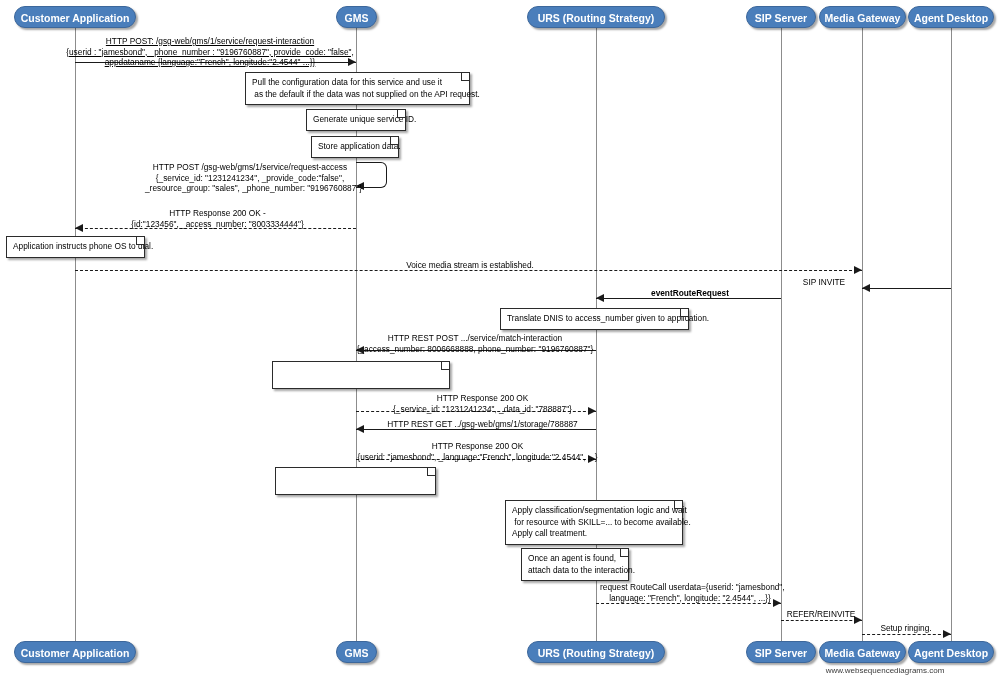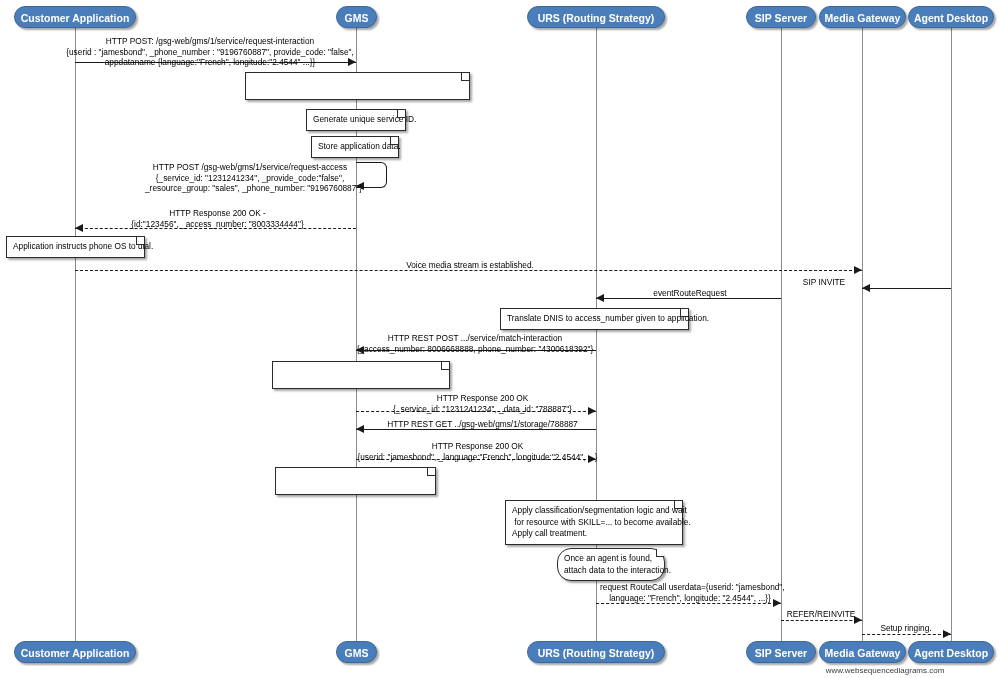--- a/index.html
+++ b/index.html
@@ -86,45 +86,45 @@
       <div class="actor" style="left: 14px; width: 122px; top: 6px;">Customer Application</div>
       <div class="actor" style="left: 336px; width: 41px; top: 6px;">GMS</div>
       <div class="actor" style="left: 527px; width: 138px; top: 6px;">URS (Routing Strategy)</div>
       <div class="actor" style="left: 746px; width: 70px; top: 6px;">SIP Server</div>
       <div class="actor" style="left: 819px; width: 87px; top: 6px;">Media Gateway</div>
       <div class="actor" style="left: 908px; width: 86px; top: 6px;">Agent Desktop</div>
     </div>
   <div id="messages">
       <div class="msgline" style="left: 75px; width: 281px; top: 62px;"></div>
       <div class="arrowhead right" style="top: 58px; left: 348px;"></div>
-      <div class="msglabel" style="left: 65px; top: 36px; width: 290px;">HTTP POST: /gsg-web/gms/1/service/request-interaction
+      <div class="msglabel" style="left: 65px; top: 36px; width: 290px; text-decoration: underline;">HTTP POST: /gsg-web/gms/1/service/request-interaction
 {userid : "jamesbond", _phone_number : "9196760887", provide_code: "false",
 appdataname {language:"French", longitude:"2.4544" ...}}</div>
       <div class="selfcall" style="left: 356px; top: 162px; width: 30px; height: 24px;"></div>
       <div class="arrowhead left" style="left: 356px; top: 182px;"></div>
       <div class="msglabel" style="left: 145px; top: 162px; width: 210px;">HTTP POST /gsg-web/gms/1/service/request-access
 {_service_id: "1231241234", _provide_code:"false",
 _resource_group: "sales", _phone_number: "9196760887"}</div>
       <div class="msgline dash" style="left: 75px; width: 281px; top: 228px;"></div>
       <div class="arrowhead left" style="top: 224px; left: 75px;"></div>
       <div class="msglabel" style="left: 80px; top: 208px; width: 275px;">HTTP Response 200 OK -
 {id:"123456", _access_number: "8003334444"}</div>
       <div class="msgline dash" style="left: 75px; width: 787px; top: 270px;"></div>
       <div class="arrowhead right" style="top: 266px; left: 854px;"></div>
       <div class="msglabel" style="left: 340px; top: 260px; width: 260px;">Voice media stream is established.</div>
       <div class="msgline" style="left: 862px; width: 89px; top: 288px;"></div>
       <div class="arrowhead left" style="top: 284px; left: 862px;"></div>
       <div class="msglabel" style="left: 789px; top: 277px; width: 70px;">SIP INVITE</div>
       <div class="msgline" style="left: 596px; width: 185px; top: 298px;"></div>
       <div class="arrowhead left" style="top: 294px; left: 596px;"></div>
-      <div class="msglabel" style="left: 600px; top: 288px; width: 180px;">eventRouteRequest</div>
+      <div class="msglabel" style="left: 600px; top: 288px; width: 180px; font-weight: bold;">eventRouteRequest</div>
       <div class="msgline" style="left: 356px; width: 240px; top: 350px;"></div>
       <div class="arrowhead left" style="top: 346px; left: 356px;"></div>
       <div class="msglabel" style="left: 345px; top: 333px; width: 260px;">HTTP REST POST .../service/match-interaction
-{_access_number: 8006668888, phone_number: "4300618392"}</div>
+{_access_number: 8006668888, phone_number: "9196760887"}</div>
       <div class="msgline dash" style="left: 356px; width: 240px; top: 411px;"></div>
       <div class="arrowhead right" style="top: 407px; left: 588px;"></div>
       <div class="msglabel" style="left: 360px; top: 393px; width: 245px;">HTTP Response 200 OK
 {_service_id: "1231241234", _data_id: "788887"}</div>
       <div class="msgline" style="left: 356px; width: 240px; top: 429px;"></div>
       <div class="arrowhead left" style="top: 425px; left: 356px;"></div>
       <div class="msglabel" style="left: 360px; top: 419px; width: 245px;">HTTP REST GET ../gsg-web/gms/1/storage/788887</div>
       <div class="msgline dash" style="left: 356px; width: 240px; top: 459px;"></div>
       <div class="arrowhead right" style="top: 455px; left: 588px;"></div>
       <div class="msglabel" style="left: 350px; top: 441px; width: 255px;">HTTP Response 200 OK
@@ -134,31 +134,32 @@
       <div class="msglabel" style="left: 600px; top: 582px; width: 180px;">request RouteCall userdata={userid: "jamesbond",
 language: "French", longitude: "2.4544", ...}}</div>
       <div class="msgline dash" style="left: 781px; width: 81px; top: 620px;"></div>
       <div class="arrowhead right" style="top: 616px; left: 854px;"></div>
       <div class="msglabel" style="left: 785px; top: 609px; width: 72px;">REFER/REINVITE</div>
       <div class="msgline dash" style="left: 862px; width: 89px; top: 634px;"></div>
       <div class="arrowhead right" style="top: 630px; left: 943px;"></div>
       <div class="msglabel" style="left: 866px; top: 623px; width: 80px;">Setup ringing.</div>
     </div>
   <div id="notes">
-      <div class="note" style="left: 245px; top: 72px; width: 225px; min-height: 28px;"><span class="fold"></span></div>
+      <div class="note" style="left: 245px; top: 72px; width: 225px; min-height: 28px;"><span>Pull the configuration data for this service and use it
+ as the default if the data was not supplied on the API request.</span><span class="fold"></span></div>
       <div class="note" style="left: 306px; top: 109px; width: 100px; min-height: 18px;"><span>Generate unique service ID.</span><span class="fold"></span></div>
       <div class="note" style="left: 311px; top: 136px; width: 88px; min-height: 18px;"><span>Store application data.</span><span class="fold"></span></div>
       <div class="note" style="left: 6px; top: 236px; width: 139px; min-height: 18px;"><span>Application instructs phone OS to dial.</span><span class="fold"></span></div>
       <div class="note" style="left: 500px; top: 308px; width: 189px; min-height: 18px;"><span>Translate DNIS to access_number given to application.</span><span class="fold"></span></div>
       <div class="note" style="left: 272px; top: 361px; width: 178px; min-height: 28px;"><span class="fold"></span></div>
       <div class="note" style="left: 275px; top: 467px; width: 161px; min-height: 28px;"><span class="fold"></span></div>
       <div class="note" style="left: 505px; top: 500px; width: 178px; min-height: 40px;"><span>Apply classification/segmentation logic and wait
  for resource with SKILL=... to become available.
 Apply call treatment.</span><span class="fold"></span></div>
-      <div class="note" style="left: 557px; top: 548px; width: 108px; min-height: 28px; border-radius: 14px;"><span>Once an agent is found,
+      <div class="note" style="left: 521px; top: 548px; width: 108px; min-height: 28px;"><span>Once an agent is found,
 attach data to the interaction.</span><span class="fold"></span></div>
     </div>
   <div id="actors-bottom">
       <div class="actor" style="left: 14px; width: 122px; top: 641px;">Customer Application</div>
       <div class="actor" style="left: 336px; width: 41px; top: 641px;">GMS</div>
       <div class="actor" style="left: 527px; width: 138px; top: 641px;">URS (Routing Strategy)</div>
       <div class="actor" style="left: 746px; width: 70px; top: 641px;">SIP Server</div>
       <div class="actor" style="left: 819px; width: 87px; top: 641px;">Media Gateway</div>
       <div class="actor" style="left: 908px; width: 86px; top: 641px;">Agent Desktop</div>
     </div>

